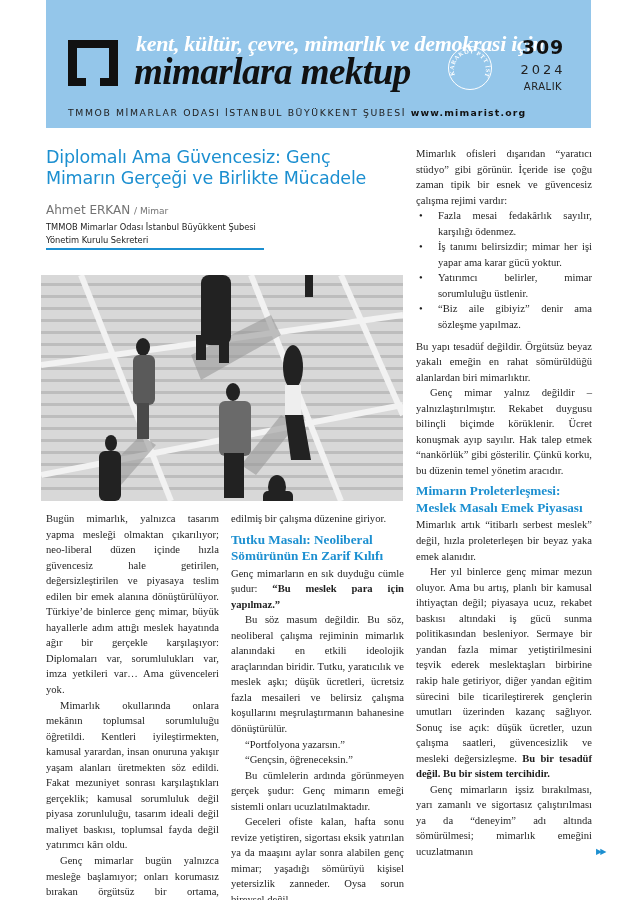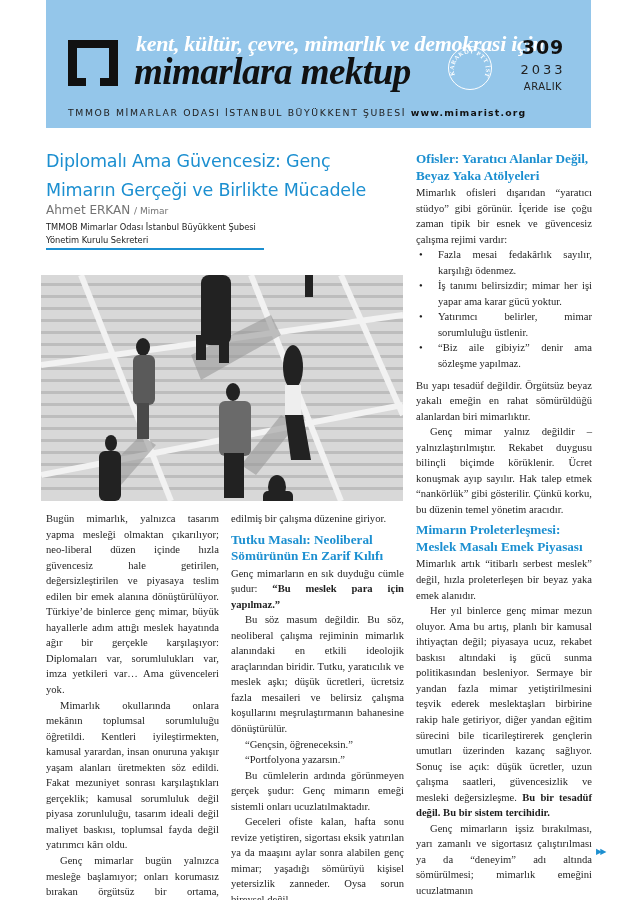--- a/index.html
+++ b/index.html
@@ -12,21 +12,21 @@
   .masthead { position: absolute; left: 88px; top: 52px; font-family: "Liberation Serif", serif; font-style: italic; font-weight: bold; color: #111; font-size: 37px; letter-spacing: -0.5px; white-space: nowrap; line-height: 40px; }
   .stamp { position: absolute; left: 402px; top: 46px; width: 42px; height: 42px; border-radius: 50%; border: 1.5px solid #ffffff; }
   .stamp svg { position: absolute; left: -2px; top: -2px; }
   .issue { position: absolute; left: 468px; top: 36px; width: 58px; text-align: center; font-family: "DejaVu Sans", sans-serif; }
   .issue .num { font-weight: bold; font-size: 19px; color: #111; letter-spacing: 1px; line-height: 22px; }
   .issue .year { font-size: 13px; color: #222; letter-spacing: 3px; line-height: 20px; margin-top: 2px; }
   .issue .month { font-size: 10px; color: #222; letter-spacing: 0.5px; line-height: 14px; }
   .subline { position: absolute; left: 22px; top: 107px; font-family: "DejaVu Sans", sans-serif; font-size: 9.3px; color: #222; letter-spacing: 1.6px; white-space: nowrap; }
   .subline .web { font-weight: bold; letter-spacing: 1.2px; color: #111; }
 
-  .title { position: absolute; left: 46px; top: 147px; width: 330px; font-family: "DejaVu Sans", sans-serif; font-size: 17.5px; color: #1c8fd0; line-height: 29px; letter-spacing: -0.2px; }
+  .title { position: absolute; left: 46px; top: 147px; width: 330px; font-family: "DejaVu Sans", sans-serif; font-size: 17.5px; color: #1c8fd0; line-height: 21px; letter-spacing: -0.2px; }
   .author { position: absolute; left: 46px; top: 203px; font-family: "DejaVu Sans", sans-serif; font-size: 12px; color: #737373; }
   .author .role { font-size: 9px; }
   .affil { position: absolute; left: 46px; top: 221px; font-family: "DejaVu Sans", sans-serif; font-size: 8.3px; color: #222; line-height: 13px; }
   .title-rule { position: absolute; left: 46px; top: 248px; width: 218px; height: 2px; background: #1c8fd0; }
 
   .photo { position: absolute; left: 41px; top: 275px; width: 362px; height: 226px; overflow: hidden; }
 
   .col { position: absolute; font-size: 10.6px; line-height: 15.55px; text-align: justify; color: #1e1e1e; }
   .col p { margin: 0; }
   .col p.ind { text-indent: 14px; }
@@ -60,21 +60,21 @@
       <defs>
           <path id="arc" d="M8,30 A16,16 0 1,1 38,30"></path>
         </defs>
       <text font-family="Liberation Serif, serif" font-size="6" fill="#ffffff" font-weight="bold" letter-spacing="0.5">
         <textPath href="#arc">KARAKÖY PTT İST.</textPath>
       </text>
     </svg>
   </div>
   <div class="issue">
     <div class="num">309</div>
-    <div class="year">2033</div>
+    <div class="year">2024</div>
     <div class="month">ARALIK</div>
   </div>
   <div class="subline">
     <span>TMMOB MİMARLAR ODASI İSTANBUL BÜYÜKKENT ŞUBESİ</span>
     <span class="web">www.mimarist.org</span>
   </div>
 </div>
 
 <div class="title">Diplomalı Ama Güvencesiz: Genç Mimarın Gerçeği ve Birlikte Mücadele</div>
 <div class="author">
@@ -148,28 +148,27 @@
   <p>Bugün mimarlık, yalnızca tasarım yapma mesleği olmaktan çıkarılıyor; neo-liberal düzen içinde hızla güvencesiz hale getirilen, değersizleştirilen ve piyasaya teslim edilen bir emek alanına dönüştürülüyor. Türkiye’de binlerce genç mimar, büyük hayallerle adım attığı meslek hayatında ağır bir gerçekle karşılaşıyor: Diplomaları var, sorumlulukları var, imza yetkileri var… Ama güvenceleri yok.</p>
   <p class="ind">Mimarlık okullarında onlara mekânın toplumsal sorumluluğu öğretildi. Kentleri iyileştirmekten, kamusal yarardan, insan onuruna yakışır yaşam alanları üretmekten söz edildi. Fakat mezuniyet sonrası karşılaştıkları gerçeklik; kamusal sorumluluk değil piyasa zorunluluğu, tasarım ideali değil maliyet baskısı, toplumsal fayda değil yatırımcı kârı oldu.</p>
   <p class="ind">Genç mimarlar bugün yalnızca mesleğe başlamıyor; onları korumasız bırakan örgütsüz bir ortama, güvencesizliğin ve piyasanın acımasız disiplinine teslim</p>
 </div>
 
 <div class="col c2">
   <p>edilmiş bir çalışma düzenine giriyor.</p>
   <h3>Tutku Masalı: Neoliberal Sömürünün En Zarif Kılıfı</h3>
   <p><span>Genç mimarların en sık duyduğu cümle şudur: </span><b>“Bu meslek para için yapılmaz.”</b></p>
   <p class="ind">Bu söz masum değildir. Bu söz, neoliberal çalışma rejiminin mimarlık alanındaki en etkili ideolojik araçlarından biridir. Tutku, yaratıcılık ve meslek aşkı; düşük ücretleri, ücretsiz fazla mesaileri ve belirsiz çalışma koşullarını meşrulaştırmanın bahanesine dönüştürülür.</p>
+  <p class="q">“Portfolyona yazarsın.”</p>
   <p class="q">“Gençsin, öğreneceksin.”</p>
-  <p class="q">“Portfolyona yazarsın.”</p>
   <p class="ind">Bu cümlelerin ardında görünmeyen gerçek şudur: Genç mimarın emeği sistemli onları ucuzlatılmaktadır.</p>
   <p class="ind">Geceleri ofiste kalan, hafta sonu revize yetiştiren, sigortası eksik yatırılan ya da maaşını aylar sonra alabilen genç mimar; yaşadığı sömürüyü kişisel yetersizlik zanneder. Oysa sorun bireysel değil,</p>
 </div>
 
 <div class="col c3">
-  <h3>Ofisler: Yaratıcı Alanlar Değil, Beyaz Yaka Atölyeleri</h3>
   <p>Mimarlık ofisleri dışarıdan “yaratıcı stüdyo” gibi görünür. İçeride ise çoğu zaman tipik bir esnek ve güvencesiz çalışma rejimi vardır:</p>
   <ul>
     <li><span class="b">•</span><span>Fazla mesai fedakârlık sayılır, karşılığı ödenmez.</span></li>
     <li><span class="b">•</span><span>İş tanımı belirsizdir; mimar her işi yapar ama karar gücü yoktur.</span></li>
     <li><span class="b">•</span><span>Yatırımcı belirler, mimar sorumluluğu üstlenir.</span></li>
     <li><span class="b">•</span><span>“Biz aile gibiyiz” denir ama sözleşme yapılmaz.</span></li>
   </ul>
   <div class="gap"></div>
   <p>Bu yapı tesadüf değildir. Örgütsüz beyaz yakalı emeğin en rahat sömürüldüğü alanlardan biri mimarlıktır.</p>
   <p class="ind">Genç mimar yalnız değildir – yalnızlaştırılmıştır. Rekabet duygusu bilinçli biçimde körüklenir. Ücret konuşmak ayıp sayılır. Hak talep etmek “nankörlük” gibi gösterilir. Çünkü korku, bu düzenin temel yönetim aracıdır.</p>

